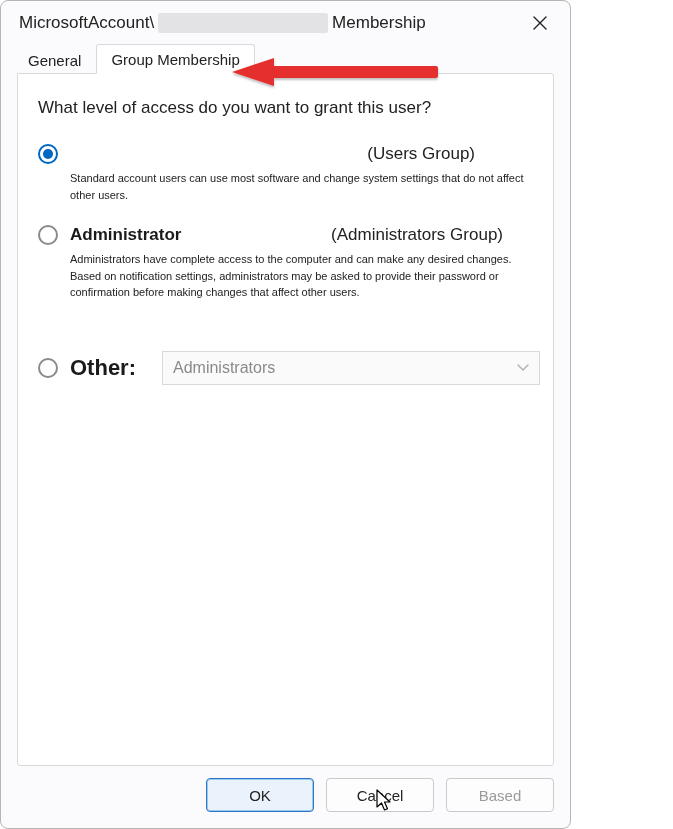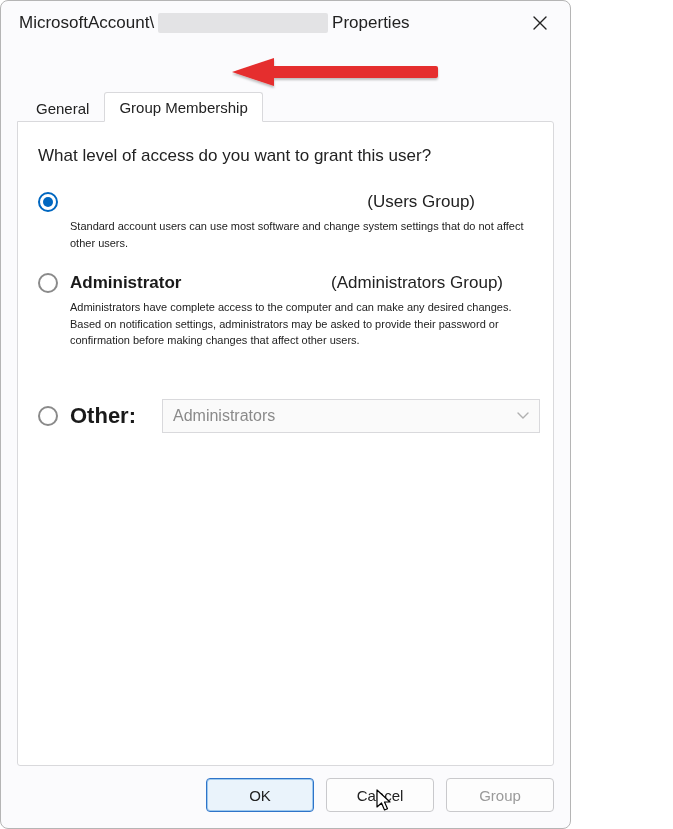--- a/index.html
+++ b/index.html
@@ -43,23 +43,22 @@
       width: 28px; height: 28px;
       display: flex; align-items: center; justify-content: center;
       cursor: pointer;
       font-size: 18px;
       border-radius: 4px;
     }
 
     .tabs {
       display: flex;
       align-items: flex-end;
-      padding-left: 20px;
-      position: relative;
-      margin-top: 48px;
+      padding-left: 12px;
+      position: relative;
     }
     .tab {
       padding: 6px 14px 5px 14px;
       font-size: 15px;
       color: #222;
       border: 1px solid transparent;
       border-bottom: none;
       cursor: pointer;
       position: relative;
       top: 1px;
@@ -215,21 +214,21 @@
     }
   </style>
 </head>
 <body>
 
 <div class="window">
 
   <div class="titlebar">
     <span class="title-text">MicrosoftAccount\</span>
     <span class="redacted"></span>
-    <span class="title-text">Properties</span>
+    <span class="title-text">Membership</span>
     <span class="spacer"></span>
     <div class="close-btn">
       <svg width="14" height="14" viewBox="0 0 14 14">
           <path d="M1 1 L13 13 M13 1 L1 13" stroke="#222" stroke-width="1.4" fill="none" stroke-linecap="round"></path>
         </svg>
     </div>
   </div>
 
   <div class="tabs">
     <div class="tab">General</div>
@@ -267,21 +266,21 @@
             </svg>
         </span>
       </div>
     </div>
 
   </div>
 
   <div class="footer">
     <button class="btn primary">OK</button>
     <button class="btn">Cancel</button>
-    <button class="btn disabled">Group</button>
+    <button class="btn disabled">Based</button>
   </div>
 
 </div>
 
 <svg class="arrow" width="210" height="36" viewBox="0 0 210 36">
   <defs>
     <filter id="ds" x="-10%" y="-10%" width="120%" height="140%">
       <feDropShadow dx="0" dy="2" stdDeviation="1.2" flood-color="rgba(0,0,0,0.25)"></feDropShadow>
     </filter>
   </defs>

